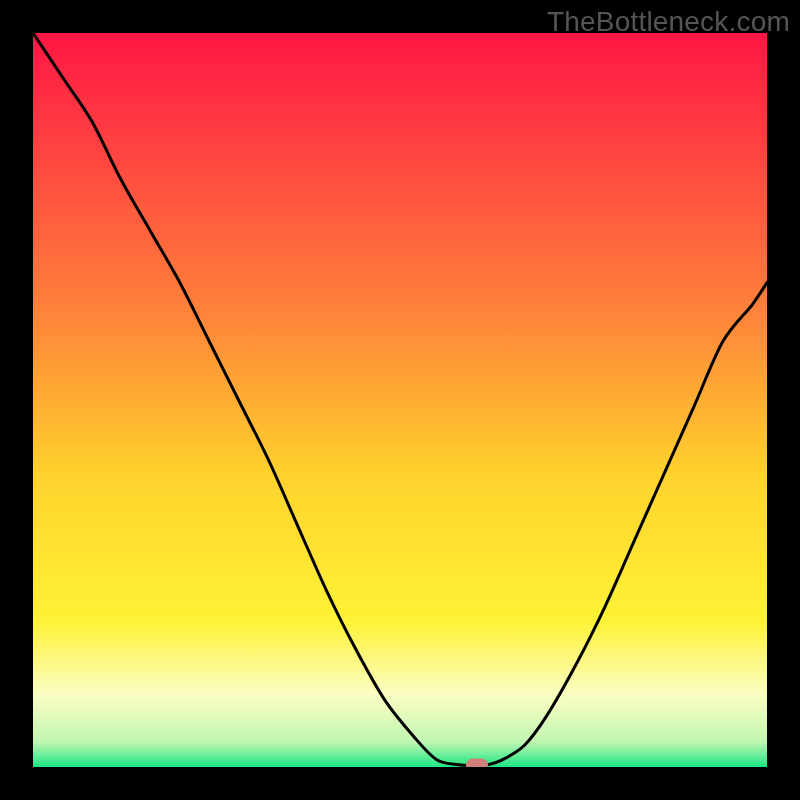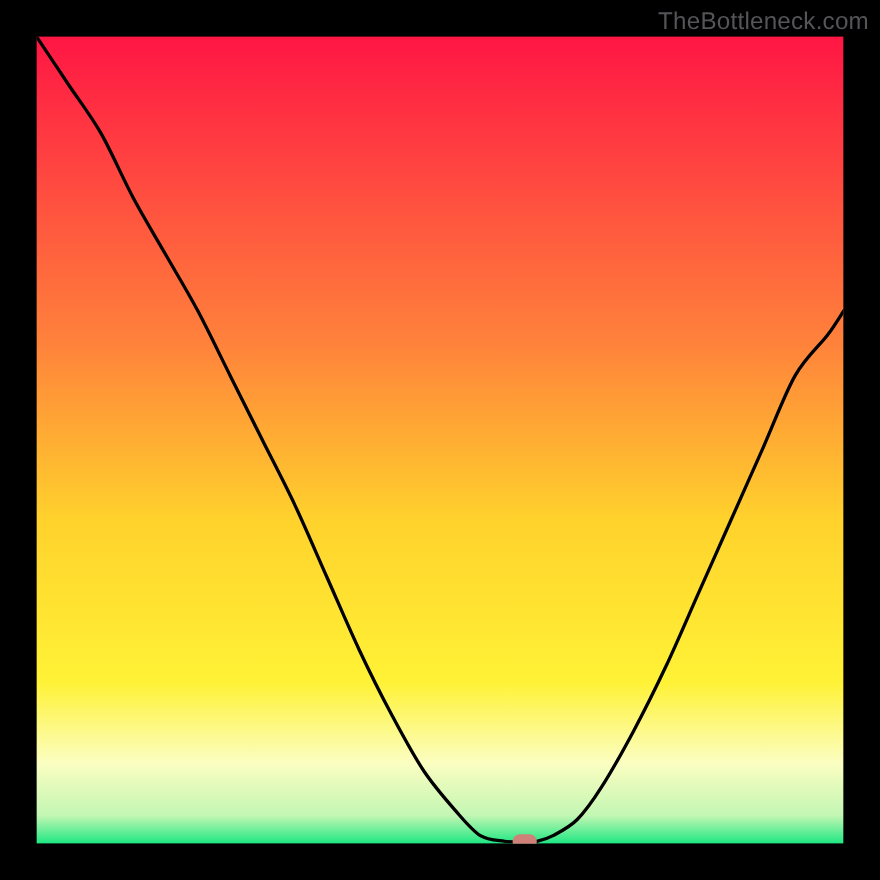--- a/index.html
+++ b/index.html
@@ -8,21 +8,21 @@
     height: 800px;
     background: #000;
     position: relative;
     font-family: Arial, "Helvetica Neue", Helvetica, sans-serif;
     overflow: hidden;
   }
   .watermark {
     position: absolute;
     top: 6px;
     right: 10px;
-    font-size: 22px;
+    font-size: 28px;
     font-weight: 500;
     color: #555559;
     letter-spacing: 0.2px;
     z-index: 10;
   }
   .plot-area {
     position: absolute;
     left: 33px;
     top: 33px;
     width: 734px;

